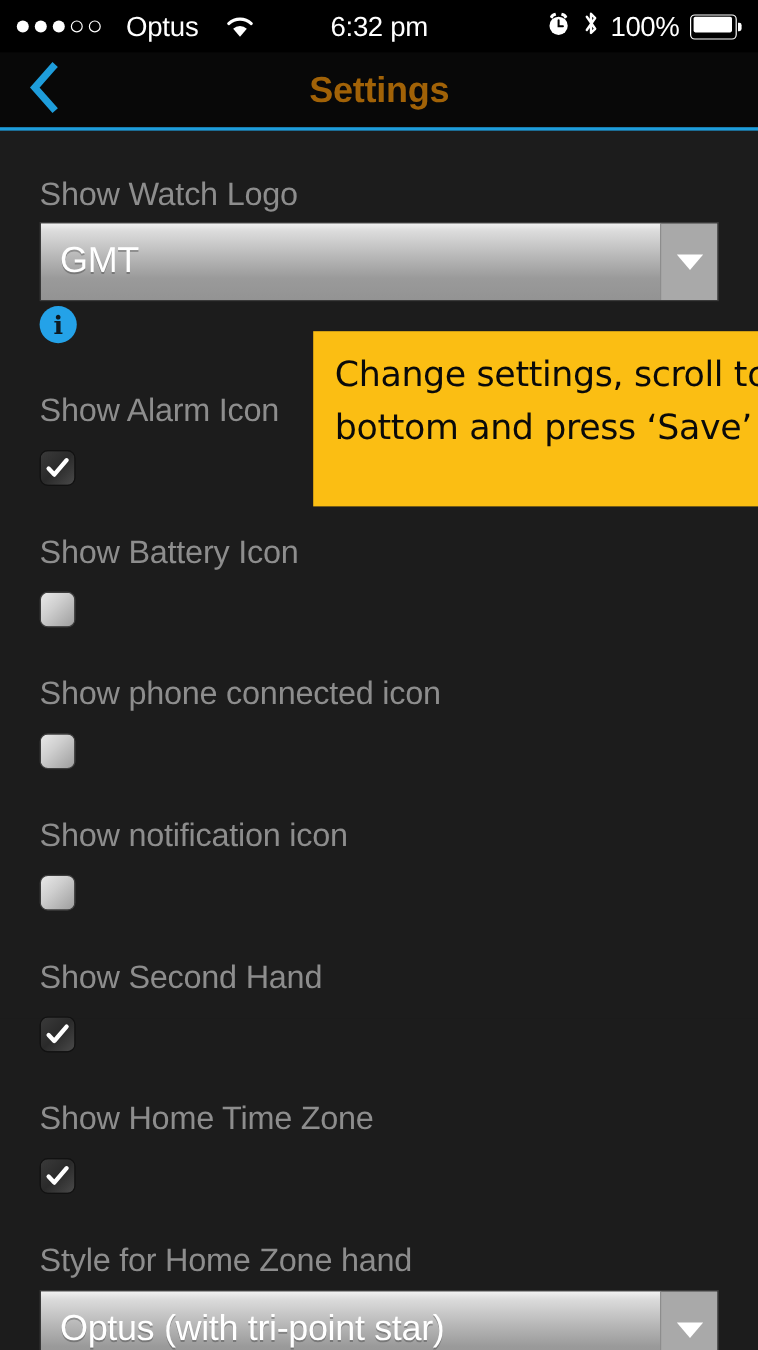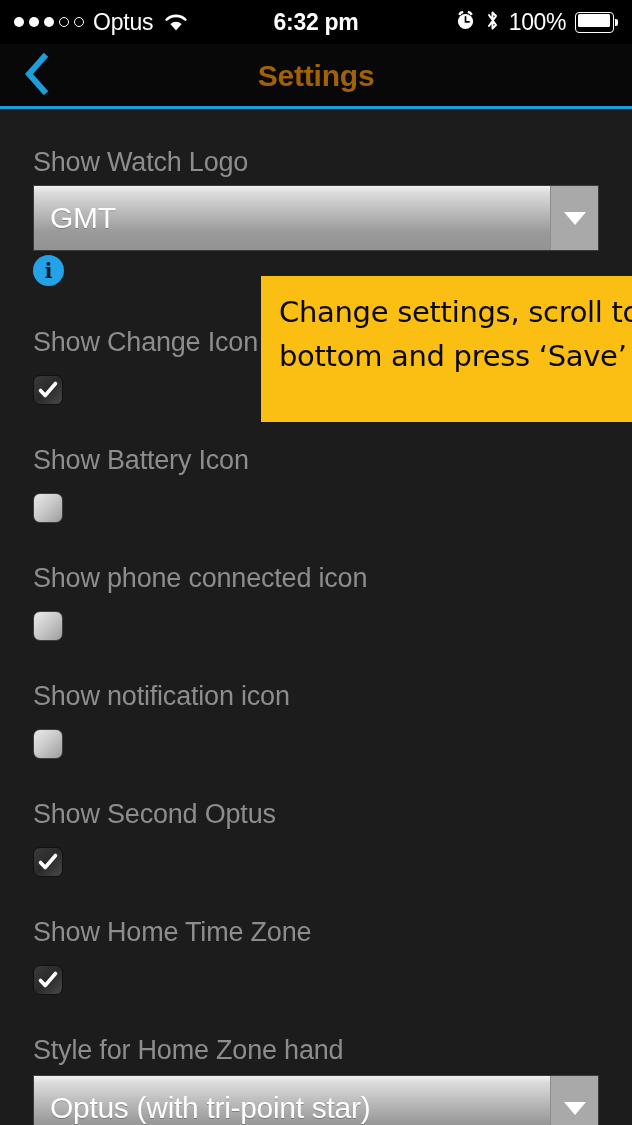--- a/index.html
+++ b/index.html
@@ -9,31 +9,31 @@
     font-family:"Liberation Sans", sans-serif;
     overflow:hidden;
   }
   #screen { position:relative; width:632px; height:1125px; background:#1c1c1c; }
 
   
   .statusbar{
     position:absolute; left:0; top:0; width:632px; height:44px;
     background:#000; color:#fff;
   }
-  .sb-left{ position:absolute; left:14px; top:0; height:44px; display:flex; align-items:center; gap:0px; }
+  .sb-left{ position:absolute; left:14px; top:0; height:44px; display:flex; align-items:center; gap:12px; }
   .dots{ display:flex; align-items:center; gap:5px; margin-right:9px; }
   .dot{ width:10px; height:10px; border-radius:50%; }
   .dot.full{ background:#fff; }
   .dot.empty{ background:transparent; border:1.4px solid #fff; }
   .carrier{ font-size:23px; letter-spacing:-0.2px; font-weight:400; }
   .wifi{ margin-left:11px; position:relative; width:24px; height:19px; }
   .sb-center{
     position:absolute; left:0; top:0; width:632px; height:44px;
     display:flex; align-items:center; justify-content:center;
-    font-size:23px; font-weight:700; letter-spacing:-0.3px;
+    font-size:23px; font-weight:400; letter-spacing:-0.3px;
   }
   .sb-right{ position:absolute; right:14px; top:0; height:44px; display:flex; align-items:center; gap:9px; }
   .pct{ font-size:23px; font-weight:400; letter-spacing:-0.4px; }
   .battery{ position:relative; width:43px; height:21px; }
   .battery .shell{
     position:absolute; left:0; top:0; width:39px; height:21px;
     border:1.8px solid #fff; border-radius:4px;
   }
   .battery .fill{ position:absolute; left:2.5px; top:2.5px; width:32px; height:13px; background:#fff; border-radius:1.5px; }
   .battery .nub{ position:absolute; right:0; top:7px; width:3px; height:7px; background:#fff; border-radius:0 2px 2px 0; }
@@ -201,37 +201,37 @@
         <span>GMT</span>
       </div>
       <div class="arrow">
           <span class="caret"></span>
         </div>
     </div>
     <div class="info-badge" style="left:33px; top:146px;">
       <i>i</i>
     </div>
 
-    <div class="row-label" style="top:218px;">Show Change Icon</div>
+    <div class="row-label" style="top:218px;">Show Alarm Icon</div>
     <div class="cb on" style="top:266px;">
       <svg width="22" height="22" viewBox="0 0 22 22">
           <path d="M3.5 11.5 L8.2 16.5 L18.5 4.5" stroke="#fff" stroke-width="3.6" fill="none" stroke-linecap="round" stroke-linejoin="round"></path>
         </svg>
     </div>
 
     <div class="row-label" style="top:336px;">Show Battery Icon</div>
     <div class="cb off" style="top:384px;"></div>
 
     <div class="row-label" style="top:454px;">Show phone connected icon</div>
     <div class="cb off" style="top:502px;"></div>
 
     <div class="row-label" style="top:572px;">Show notification icon</div>
     <div class="cb off" style="top:620px;"></div>
 
-    <div class="row-label" style="top:690px;">Show Second Optus</div>
+    <div class="row-label" style="top:690px;">Show Second Hand</div>
     <div class="cb on" style="top:738px;">
       <svg width="22" height="22" viewBox="0 0 22 22">
           <path d="M3.5 11.5 L8.2 16.5 L18.5 4.5" stroke="#fff" stroke-width="3.6" fill="none" stroke-linecap="round" stroke-linejoin="round"></path>
         </svg>
     </div>
 
     <div class="row-label" style="top:808px;">Show Home Time Zone</div>
     <div class="cb on" style="top:856px;">
       <svg width="22" height="22" viewBox="0 0 22 22">
           <path d="M3.5 11.5 L8.2 16.5 L18.5 4.5" stroke="#fff" stroke-width="3.6" fill="none" stroke-linecap="round" stroke-linejoin="round"></path>

